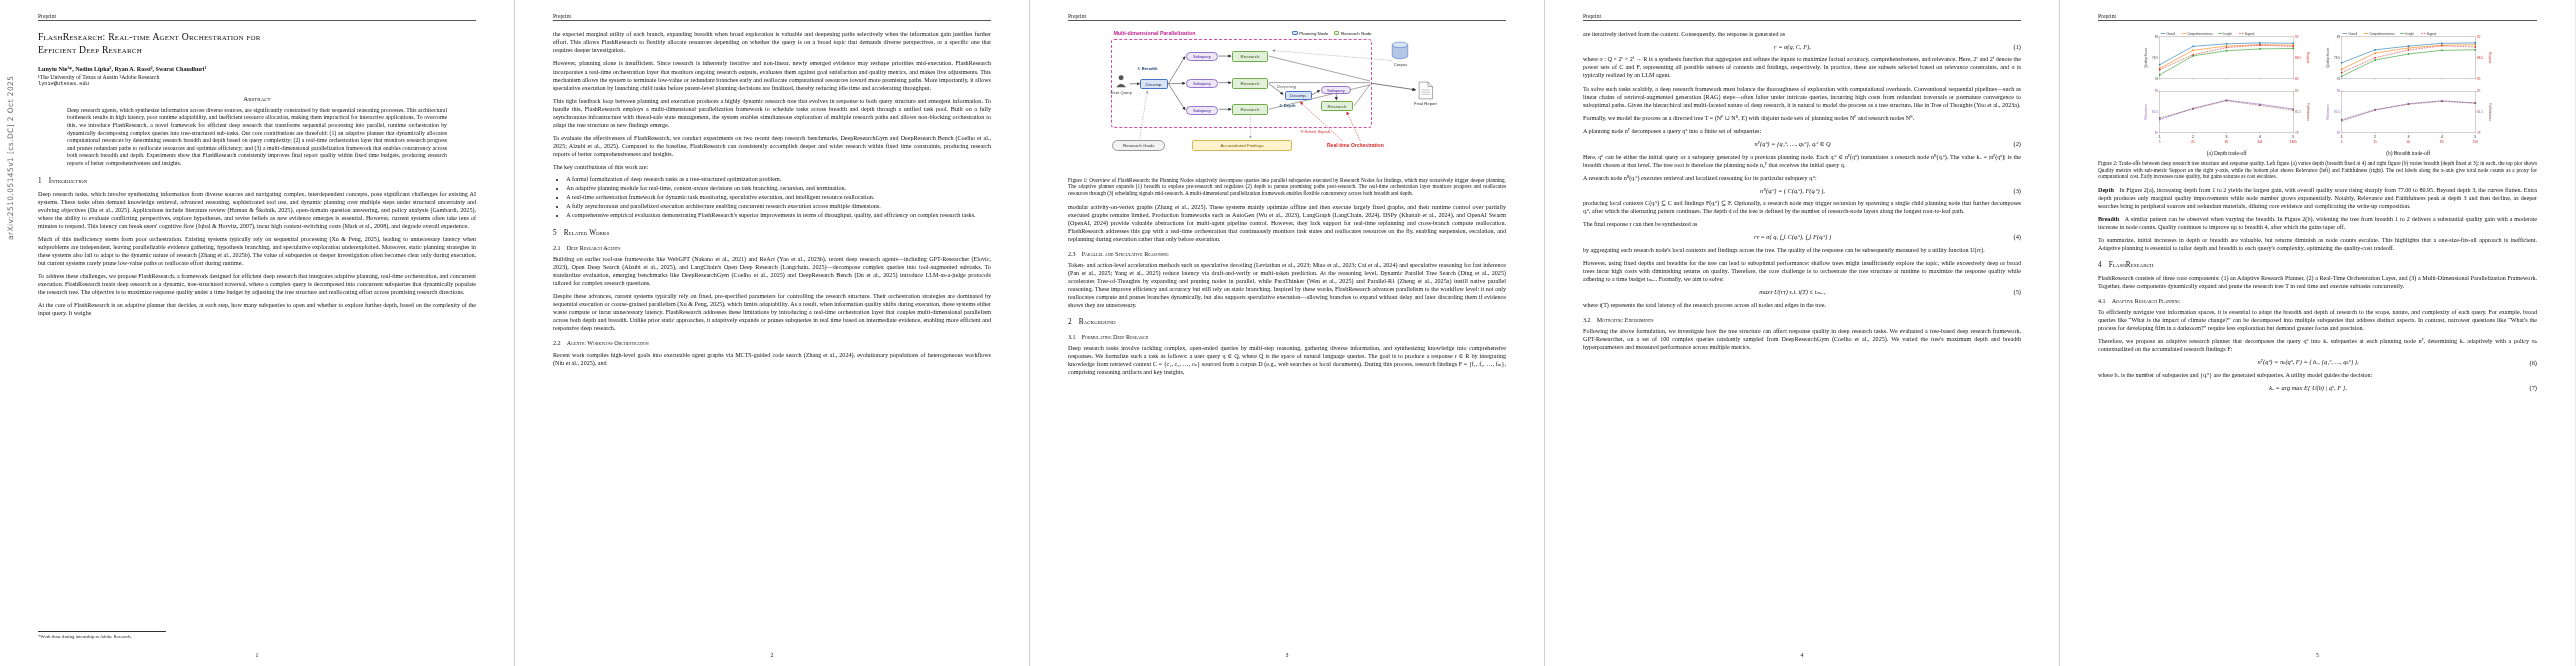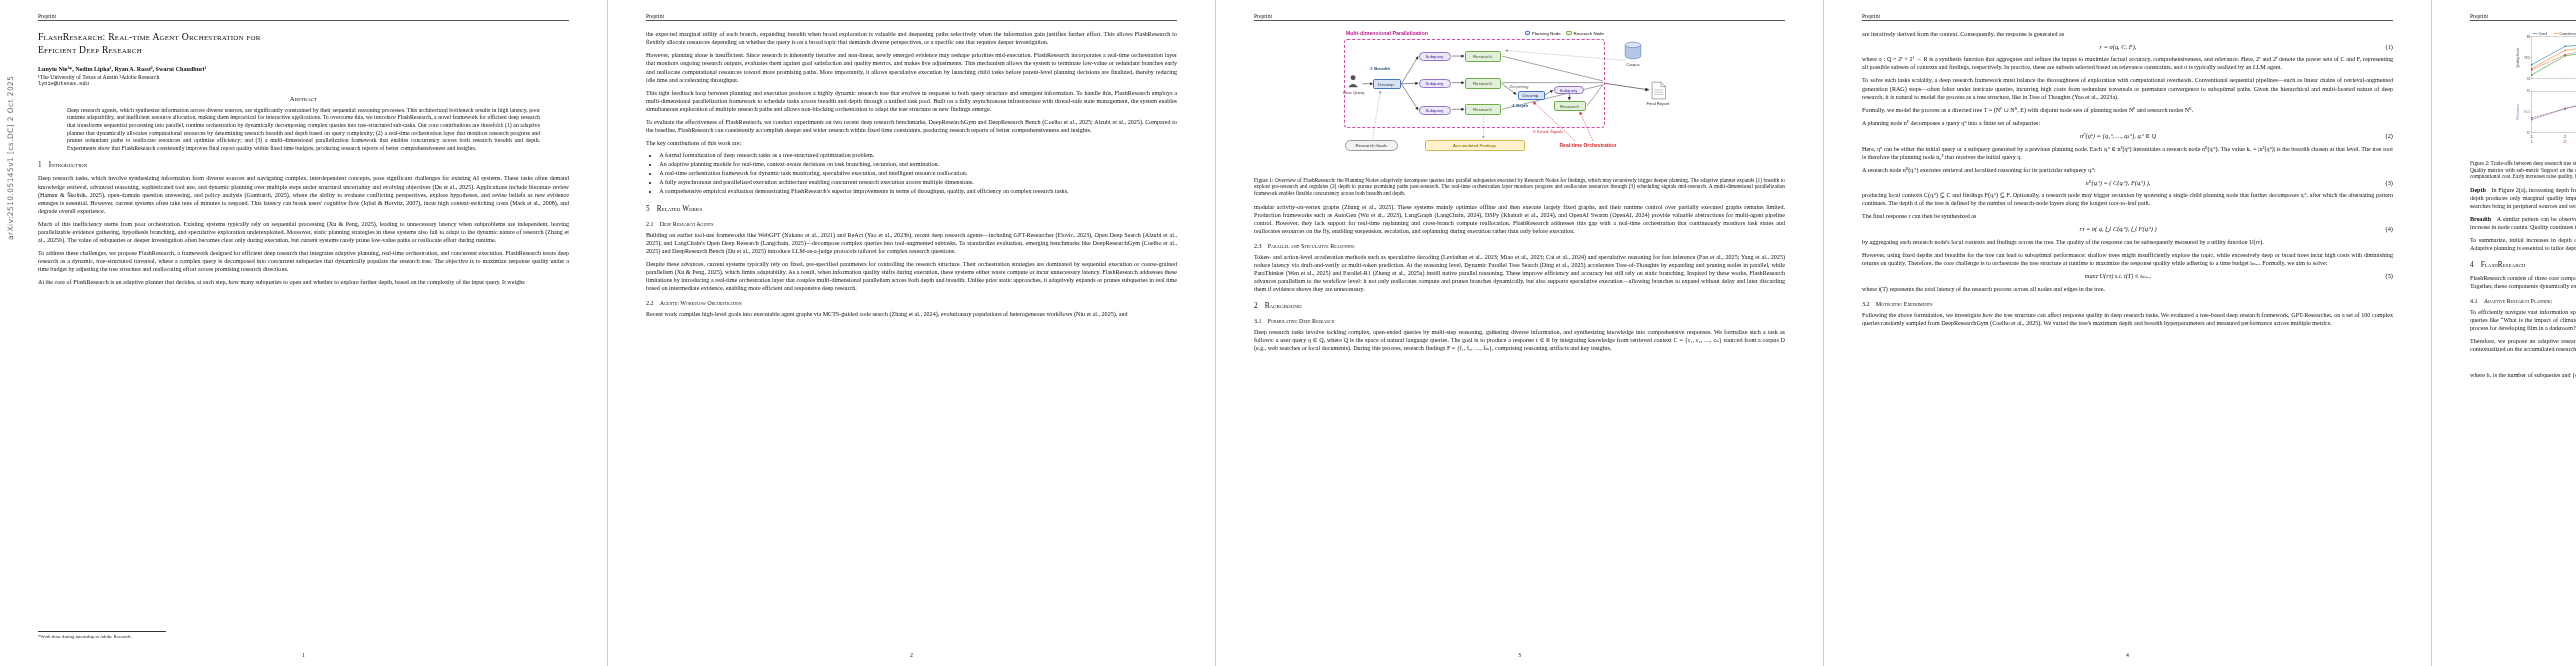--- a/index.html
+++ b/index.html
@@ -1,19 +1,19 @@
 <!DOCTYPE html>
 <html style="font-size:9px"><head>
 <meta charset="utf-8">
 <style>
   *{box-sizing:border-box;}
   html,body{margin:0;padding:0;}
   body{width:2576px;height:667px;background:#e9e9e9;font-family:"Liberation Serif","DejaVu Serif",serif;color:#111;}
   #strip{display:flex;width:2576px;height:667px;}
-  .page{position:relative;width:608px;height:667px;background:#ffffff;overflow:hidden;flex:0 0 auto;}
+  .page{position:relative;width:515px;height:667px;background:#ffffff;overflow:hidden;flex:0 0 auto;}
   .page:not(:last-child){border-right:0.6px solid #cfcfcf;}
   .page:last-child{width:515px;}
   .content{position:relative;height:100%;padding:13.3px 38px 0 38px;}
   .hdr{font-size:5.6px;color:#222;border-bottom:0.4px solid #555;padding-bottom:1.1px;margin-bottom:9px;}
   .title{font-size:9.7px;font-weight:normal;font-variant:small-caps;line-height:1.35;max-width:261px;margin:5.6px 0 9px 0;letter-spacing:0.2px;}
   .authors{font-weight:bold;font-size:6.1px;margin-bottom:2.2px;}
   .affil{font-size:5.8px;margin-bottom:1.7px;}
   .email{font-family:"Liberation Mono","DejaVu Sans Mono",monospace;font-size:5.3px;margin-bottom:6.7px;}
   .abshead{text-align:center;font-variant:small-caps;font-size:6.7px;margin:7.8px 0 4.4px 0;}
   .abs{margin:0 29px 7.8px 29px;font-size:5.8px;line-height:1.32;text-align:justify;}

